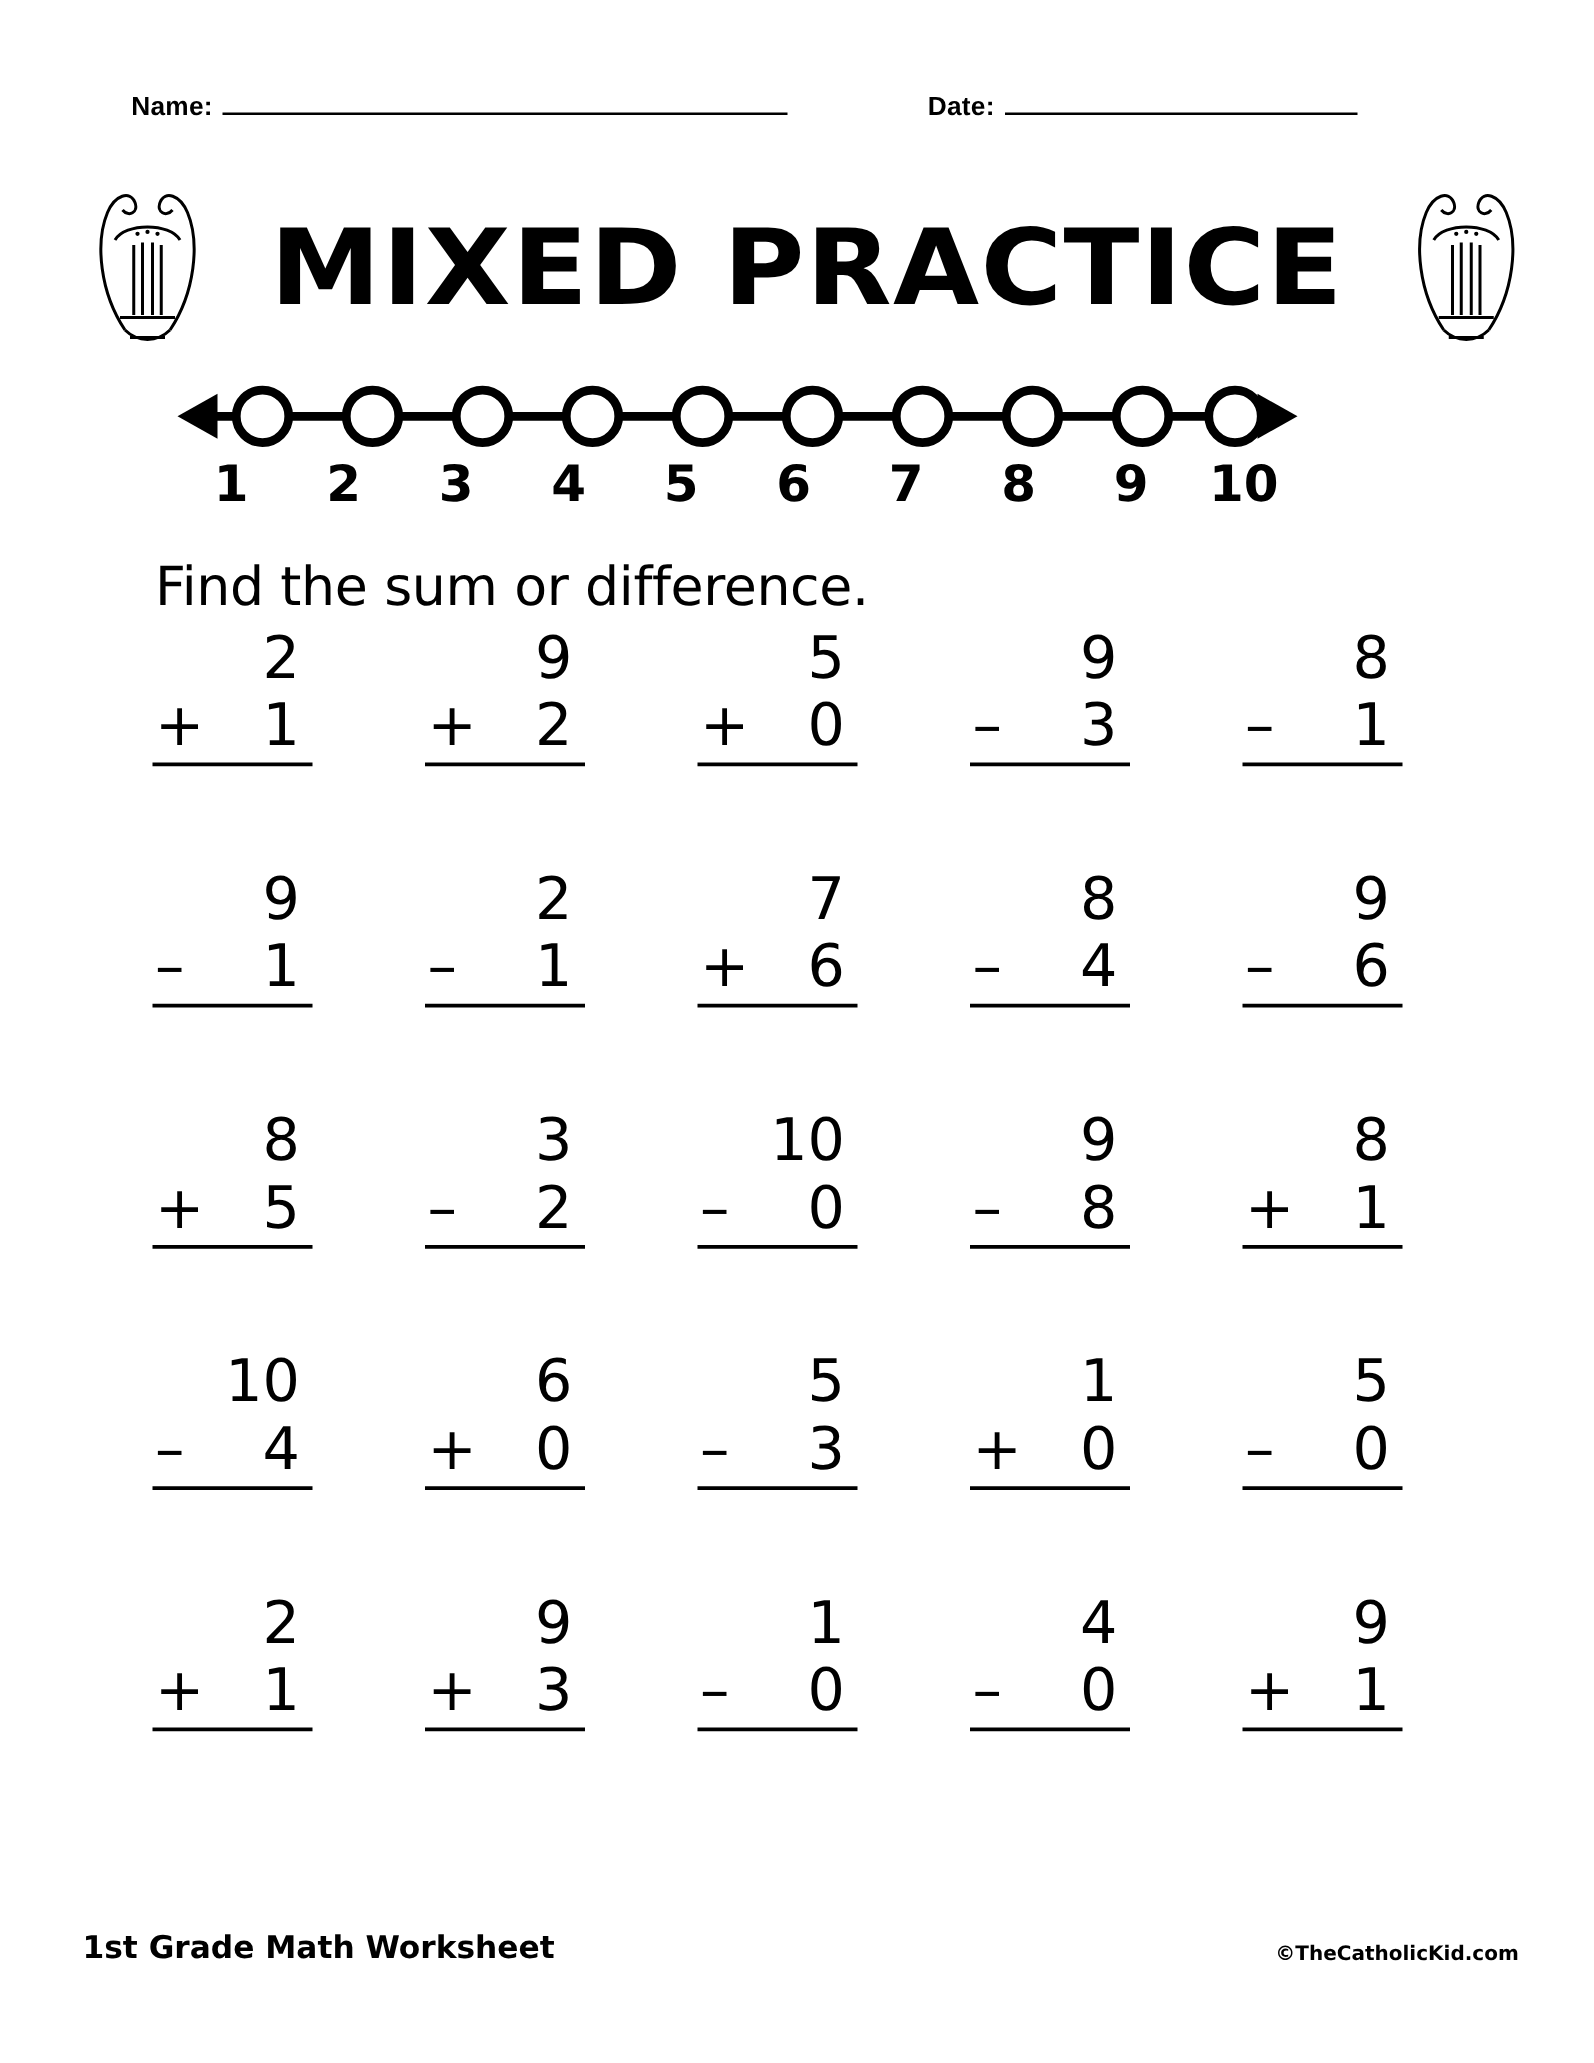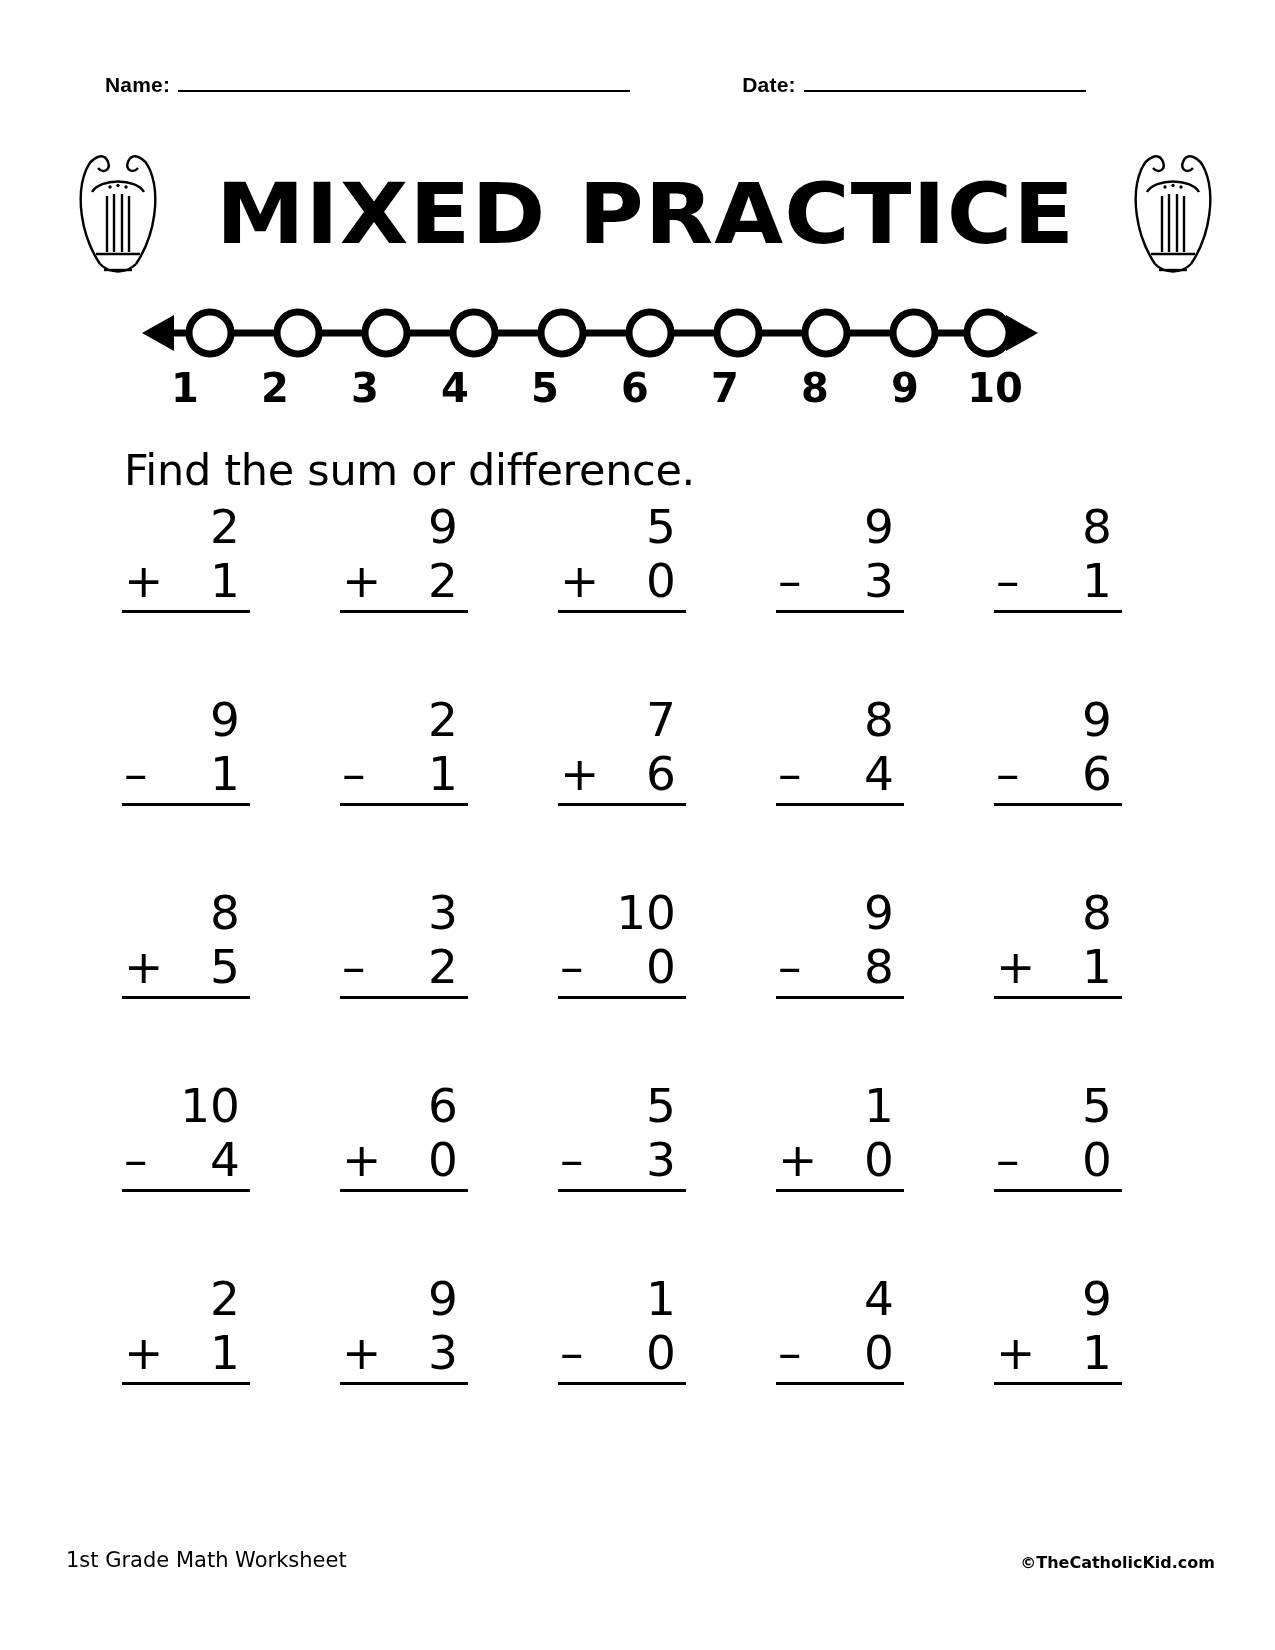--- a/index.html
+++ b/index.html
@@ -151,22 +151,22 @@
     padding-bottom: 2px;
   }
   .prob .op { padding-left: 2px; }
 
   
   .footer-left {
     position: absolute;
     left: 66px;
     bottom: 78px;
     font-family: "DejaVu Sans", sans-serif;
-    font-weight: normal;
-    font-size: 21px;
+    font-weight: bold;
+    font-size: 25px;
   }
   .footer-right {
     position: absolute;
     right: 60px;
     bottom: 78px;
     font-family: "DejaVu Sans", sans-serif;
     font-weight: bold;
     font-size: 16px;
   }
 </style>

